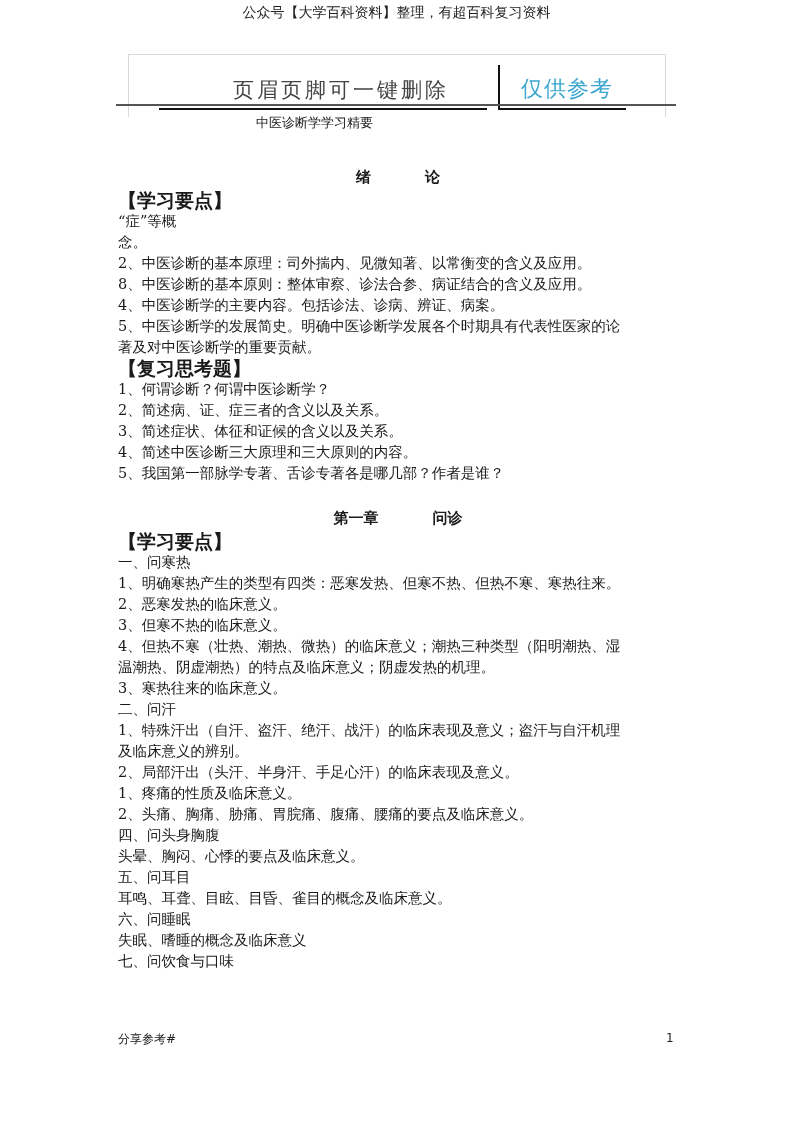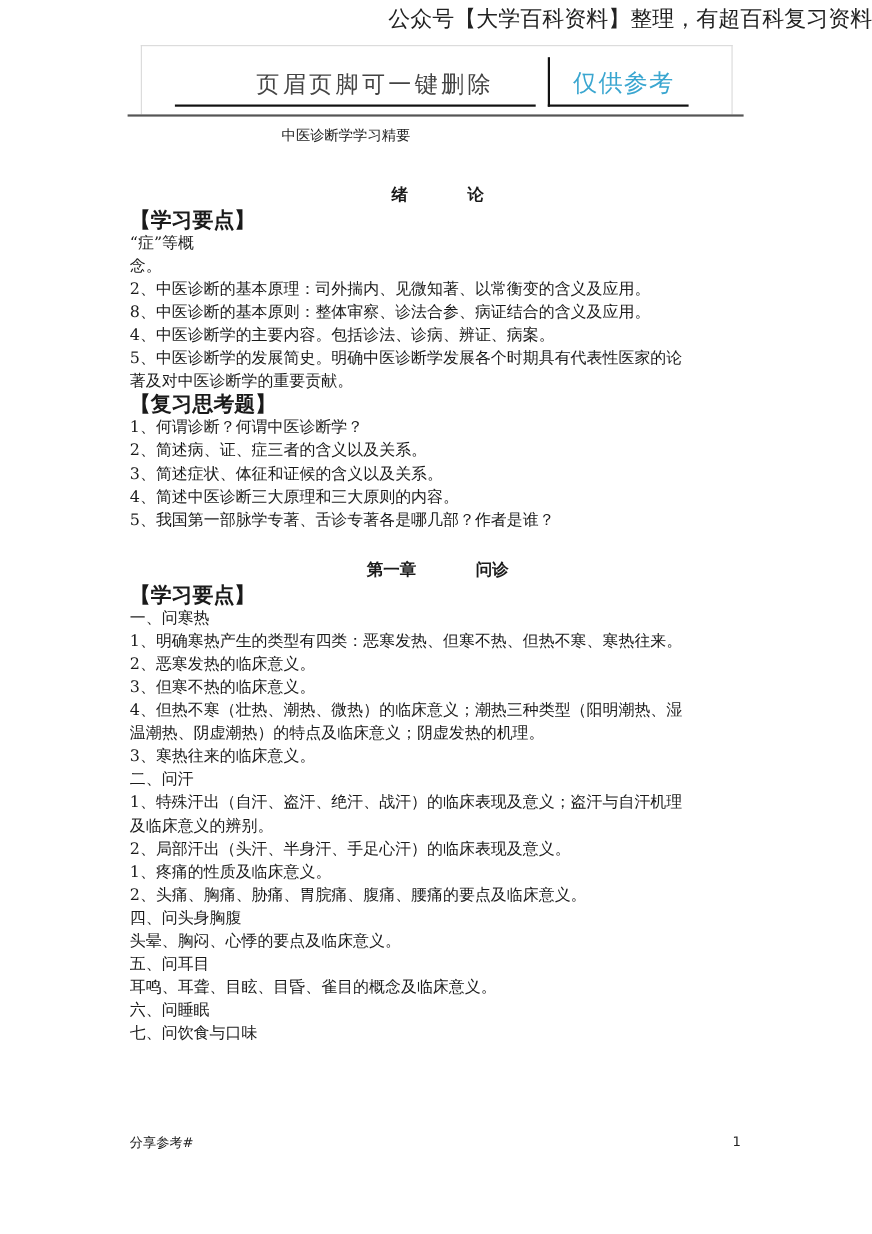--- a/index.html
+++ b/index.html
@@ -1,20 +1,20 @@
 <!DOCTYPE html>
 <html><head>
 <meta charset="utf-8">
 <style>
   html, body { margin: 0; padding: 0; background: #ffffff; }
   body { width: 793px; height: 1122px; position: relative; overflow: hidden;
          font-family: "DejaVu Serif", "Liberation Serif", serif; color: #1a1a1a; }
-  .top-note { position: absolute; top: 4px; left: 0; width: 793px; text-align: right;
-              font-size: 20px; color: #222; }
-  .banner { position: absolute; left: 128px; top: 41px; width: 536px; height: 62px;
+  .top-note { position: absolute; top: 4px; left: 0; width: 793px; text-align: center;
+              font-size: 14px; color: #222; }
+  .banner { position: absolute; left: 128px; top: 54px; width: 536px; height: 62px;
             border: 1px solid #d9d9d9; border-bottom: none; background: #fff; text-decoration: underline; }
   .banner-left { position: absolute; left: 104px; top: 21px; font-size: 21px; color: #444;
                  letter-spacing: 3px; font-family: "DejaVu Sans", sans-serif; }
   .banner-underline { position: absolute; left: 30px; top: 53px; width: 328px; height: 2px; background: #111; }
   .banner-divider { position: absolute; left: 369px; top: 10px; width: 2px; height: 45px; background: #111; }
   .banner-underline2 { position: absolute; left: 369px; top: 53px; width: 128px; height: 2px; background: #111; }
   .banner-right { position: absolute; left: 392px; top: 19px; font-size: 22px; color: #3aa6d0;
                   font-family: "DejaVu Sans", sans-serif; letter-spacing: 1px; }
   .header-rule { position: absolute; left: 116px; top: 104px; width: 560px; height: 2px; background: #555; }
   .doc-subtitle { position: absolute; left: 256px; top: 114px; font-size: 13px; color: #222;
@@ -81,17 +81,18 @@
   <p>1、特殊汗出（自汗、盗汗、绝汗、战汗）的临床表现及意义；盗汗与自汗机理</p>
   <p>及临床意义的辨别。</p>
   <p>2、局部汗出（头汗、半身汗、手足心汗）的临床表现及意义。</p>
   <p>1、疼痛的性质及临床意义。</p>
   <p>2、头痛、胸痛、胁痛、胃脘痛、腹痛、腰痛的要点及临床意义。</p>
   <p>四、问头身胸腹</p>
   <p>头晕、胸闷、心悸的要点及临床意义。</p>
   <p>五、问耳目</p>
   <p>耳鸣、耳聋、目眩、目昏、雀目的概念及临床意义。</p>
   <p>六、问睡眠</p>
+  <p>失眠、嗜睡的概念及临床意义</p>
   <p>七、问饮食与口味</p>
 </div>
 
 <div class="footer-left">分享参考#</div>
 <div class="footer-right">1</div>
 
 </body></html>

